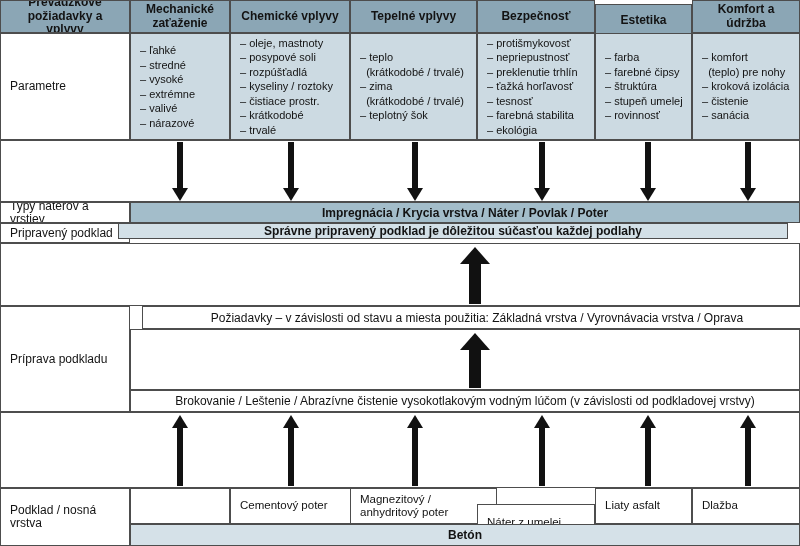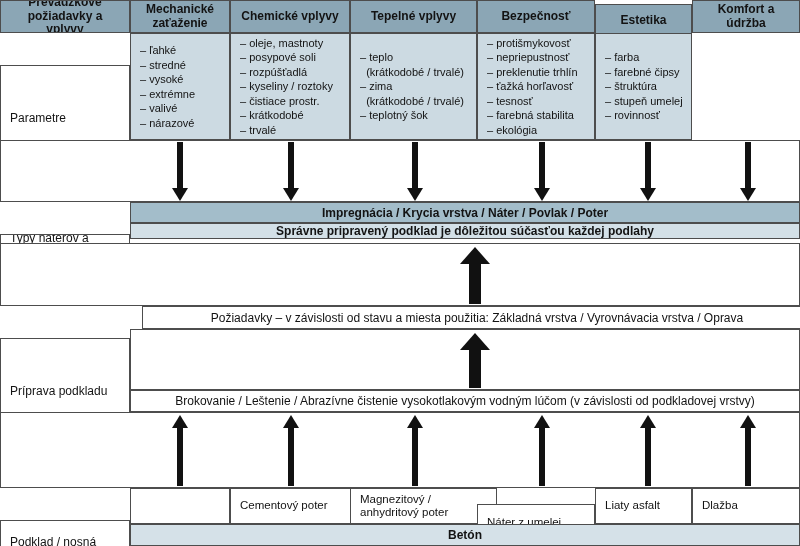--- a/index.html
+++ b/index.html
@@ -18,21 +18,21 @@
     position:relative;width:800px;height:546px;background:var(--cell_bg);
     font-family:"Liberation Sans", sans-serif;color:var(--text);
     overflow:hidden;
   }
   .box{position:absolute;box-sizing:border-box;border:1px solid var(--border);
        display:flex;align-items:center;overflow:hidden;background:var(--cell_bg);}
   .hdr{background:var(--header_bg);justify-content:center;text-align:center;
        font-weight:bold;font-size:12px;line-height:13.5px;white-space:pre-line;padding:1px 8px;}
   .paramcell{background:var(--param_bg);padding:4px 4px 4px 9px;}
   .params{font-size:11px;line-height:14.5px;white-space:pre-wrap;}
-  .rowlabel{padding-left:9px;font-size:12px;line-height:13px;padding-right:4px;margin-top:32px;}
+  .rowlabel{padding-left:9px;font-size:12px;line-height:13px;padding-right:4px;}
   .bar{justify-content:center;text-align:left;font-size:12px;padding:0 6px;}
   .bold{font-weight:bold;}
   .band{background:var(--cell_bg);}
   .basecell{padding-left:9px;font-size:11.5px;line-height:13.5px;padding-right:4px;}
   
   .arrow{position:absolute;width:16px;}
   .arrow::before{content:"";position:absolute;left:5px;width:6px;background:var(--arrow);}
   .arrow::after{content:"";position:absolute;left:0;width:0;height:0;
     border-left:8px solid transparent;border-right:8px solid transparent;}
   .arrow.down::before{top:0;bottom:11px;}
@@ -94,34 +94,41 @@
 – farebná stabilita
 – ekológia</span>
     </div>
   <div class="box paramcell" style="left:595px;top:33px;width:97px;height:107px">
       <span class="params">– farba
 – farebné čipsy
 – štruktúra
 – stupeň umelej
 – rovinnosť</span>
     </div>
+  <div class="box paramcell" style="left:692px;top:33px;width:108px;height:107px">
+      <span class="params">– komfort
+  (teplo) pre nohy
+– kroková izolácia
+– čistenie
+– sanácia</span>
+    </div>
 
   <div class="box band" style="left:0;top:140px;width:800px;height:62px"></div>
   <div class="arrow down" style="left:172px;top:142px;height:59px"></div>
   <div class="arrow down" style="left:283px;top:142px;height:59px"></div>
   <div class="arrow down" style="left:407px;top:142px;height:59px"></div>
   <div class="arrow down" style="left:534px;top:142px;height:59px"></div>
   <div class="arrow down" style="left:640px;top:142px;height:59px"></div>
   <div class="arrow down" style="left:740px;top:142px;height:59px"></div>
 
   <div class="box rowlabel" style="left:0;top:202px;width:130px;height:21px">Typy náterov a vrstiev</div>
   <div class="box bar bold" style="left:130px;top:202px;width:670px;height:21px;background:var(--typy_bg)">Impregnácia / Krycia vrstva / Náter / Povlak / Poter</div>
 
   <div class="box rowlabel" style="left:0;top:223px;width:130px;height:20px">Pripravený podklad</div>
-  <div class="box bar bold" style="left:130px;top:223px;width:670px;height:16px;background:var(--podklad_bg)">Správne pripravený podklad je dôležitou súčasťou každej podlahy</div>
+  <div class="box bar bold" style="left:118px;top:223px;width:670px;height:16px;background:var(--podklad_bg)">Správne pripravený podklad je dôležitou súčasťou každej podlahy</div>
 
   <div class="box band" style="left:0;top:243px;width:800px;height:63px"></div>
   <div class="arrow big up" style="left:460px;top:247px;height:57px"></div>
 
   <div class="box rowlabel" style="left:0;top:306px;width:130px;height:106px">Príprava podkladu</div>
   <div class="box bar" style="left:142px;top:306px;width:670px;height:23px">Požiadavky – v závislosti od stavu a miesta použitia: Základná vrstva / Vyrovnávacia vrstva / Oprava</div>
   <div class="box band" style="left:130px;top:329px;width:670px;height:61px"></div>
   <div class="arrow big up" style="left:460px;top:333px;height:55px"></div>
   <div class="box bar" style="left:130px;top:390px;width:670px;height:22px">Brokovanie / Leštenie / Abrazívne čistenie vysokotlakovým vodným lúčom (v závislosti od podkladovej vrstvy)</div>
 

